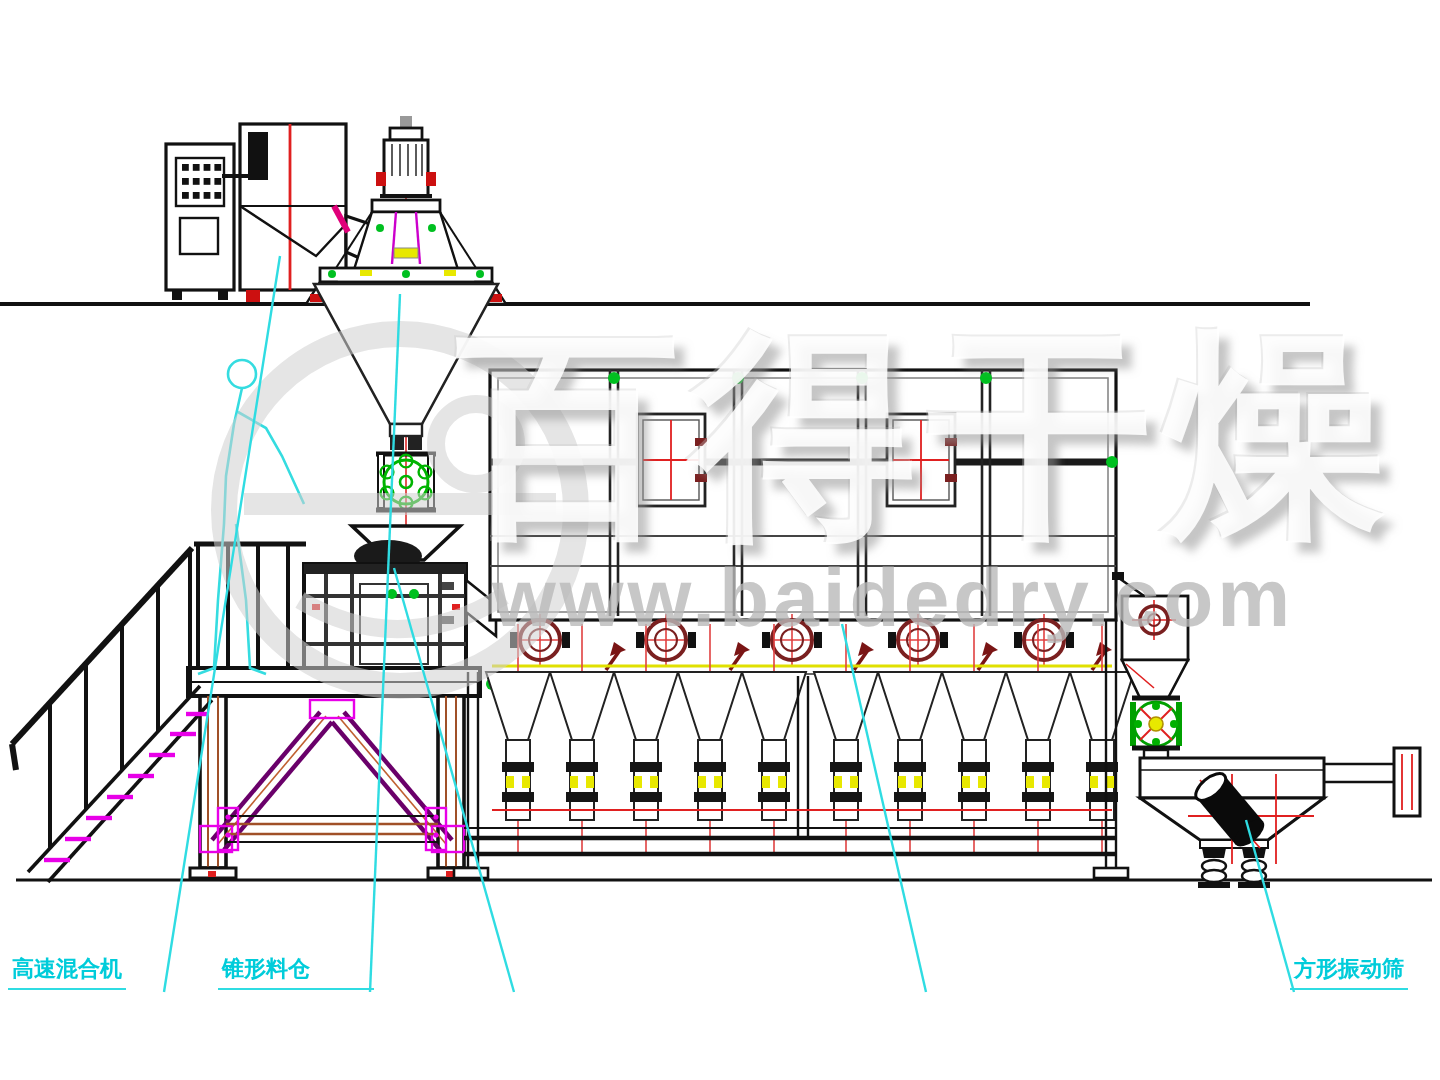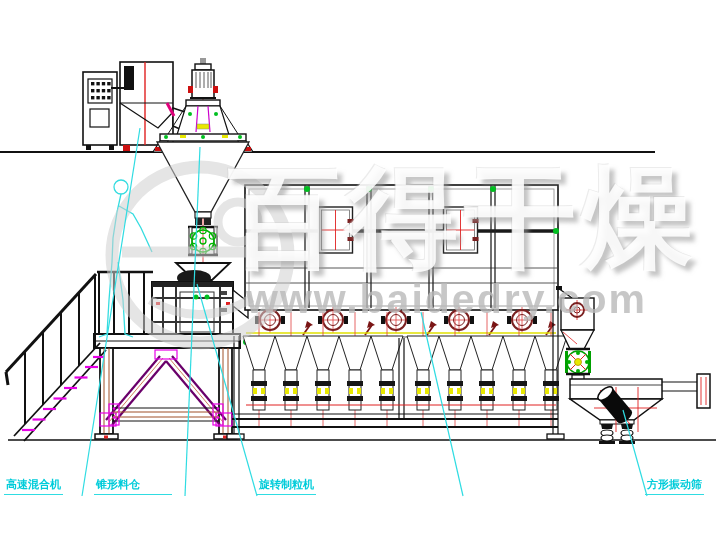--- a/index.html
+++ b/index.html
@@ -376,17 +376,16 @@
   <g stroke="#2fdce2" stroke-width="1.2">
     <line x1="82" y1="496" x2="140" y2="128"></line>
     <line x1="185" y1="496" x2="200" y2="147"></line>
     <line x1="257" y1="496" x2="197" y2="284"></line>
     <line x1="463" y1="496" x2="421" y2="312"></line>
     <line x1="647" y1="496" x2="623" y2="410"></line>
   </g>
 </svg>
 
 <div class="lbl" style="left:4px;top:477px;">高速混合机</div>
-<div class="lbl" style="left:94px;top:477px;width:74px;">锥形料仓</div>
-<div class="lbl" style="left:257px;top:477px;">旋转制粒机</div>
+<div class="lbl" style="left:109px;top:477px;width:74px;">锥形料仓</div>
 <div class="lbl" style="left:645px;top:477px;">方形振动筛</div>
 
 </div>
 
 </body></html>

